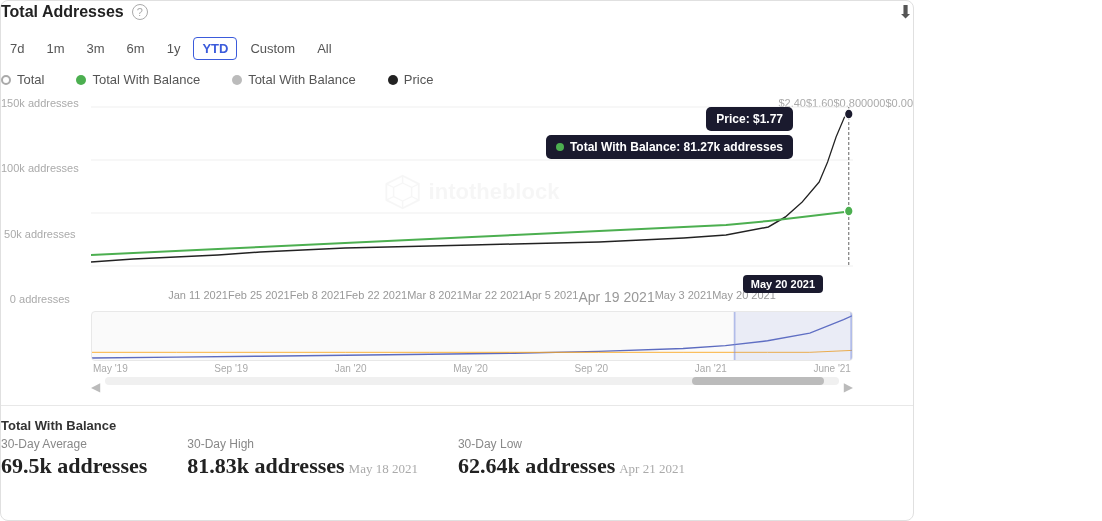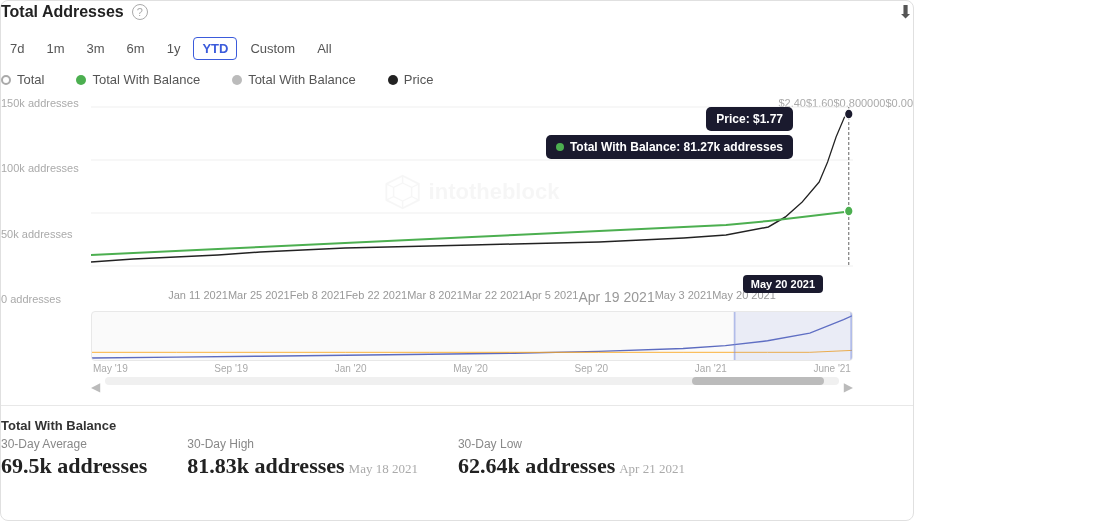--- a/index.html
+++ b/index.html
@@ -237,20 +237,21 @@
       left: 0;
       top: 0;
       bottom: 0;
       display: flex;
       flex-direction: column;
       justify-content: space-between;
       font-size: 11px;
       color: #aaa;
       padding: 0 0 0 0;
       pointer-events: none;
+      align-items: center;
     }
     .y-axis-right {
       position: absolute;
       right: 0;
       top: 0;
       bottom: 0;
       display: flex;
       flex-direction: row;
       justify-content: space-between;
       font-size: 11px;
@@ -362,21 +363,21 @@
       <div class="tooltip-balance">
         <span class="tooltip-dot-green"></span>
         <span>Total With Balance: 81.27k addresses</span>
       </div>
       <div class="date-label-active">May 20 2021</div>
     </div>
 
     <div class="x-axis-labels">
 
     <span style="font-size: 11px; color: rgb(153, 153, 153);">Jan 11 2021</span>
-        <span style="font-size: 11px; color: rgb(153, 153, 153);">Mar 25 2021</span>
+        <span style="font-size: 11px; color: rgb(153, 153, 153);">Feb 25 2021</span>
         <span style="font-size: 11px; color: rgb(153, 153, 153);">Feb 8 2021</span>
         <span style="font-size: 11px; color: rgb(153, 153, 153);">Feb 22 2021</span>
         <span style="font-size: 11px; color: rgb(153, 153, 153);">Mar 8 2021</span>
         <span style="font-size: 11px; color: rgb(153, 153, 153);">Mar 22 2021</span>
         <span style="font-size: 11px; color: rgb(153, 153, 153);">Apr 5 2021</span>
         <span style="font-size: 14px; color: rgb(153, 153, 153);">Apr 19 2021</span>
         <span style="font-size: 11px; color: rgb(153, 153, 153);">May 3 2021</span>
         <span style="font-size: 11px; color: rgb(153, 153, 153);">May 20 2021</span>
       </div>
   </div>

